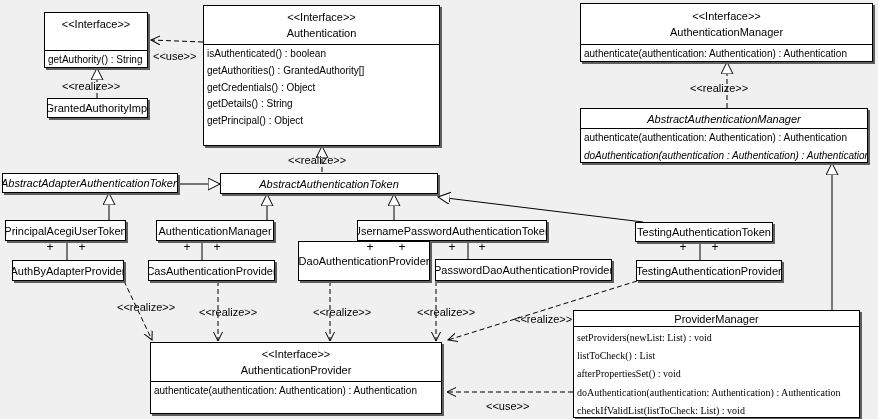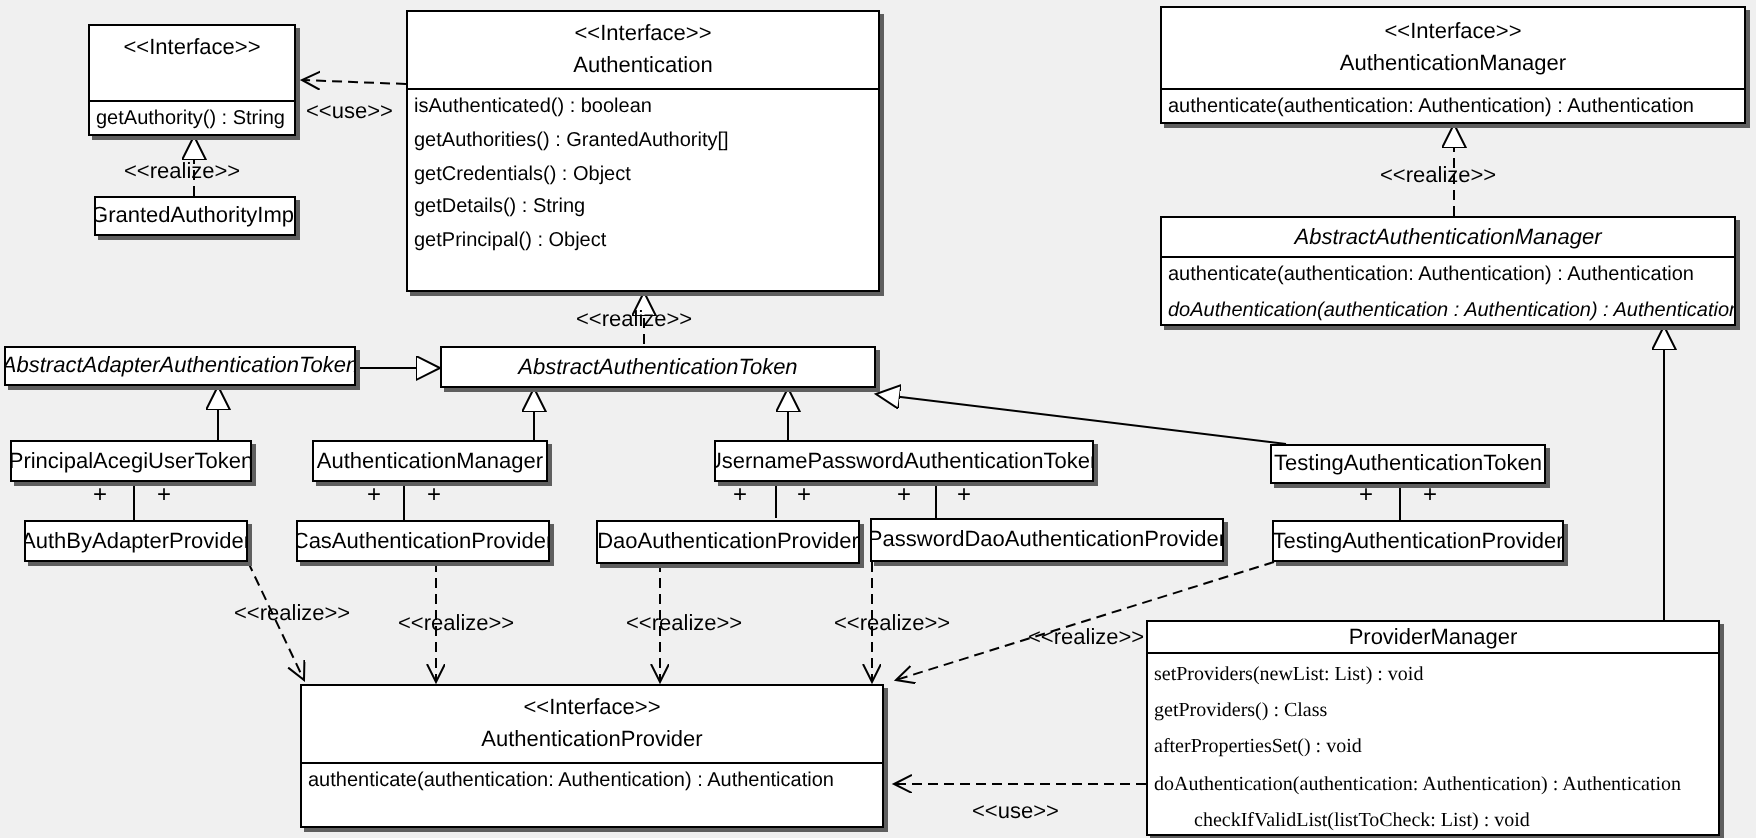--- a/index.html
+++ b/index.html
@@ -149,21 +149,21 @@
 </div>
 
 <div class="box single" style="left:12px;top:260px;width:112px;height:21px;">
   <span>AuthByAdapterProvider</span>
 </div>
 
 <div class="box single" style="left:148px;top:260px;width:127px;height:21px;">
   <span>CasAuthenticationProvider</span>
 </div>
 
-<div class="box single" style="left:298px;top:260px;width:132px;height:22px;">
+<div class="box single" style="left:298px;top:241px;width:132px;height:40px;">
   <span>DaoAuthenticationProvider</span>
 </div>
 
 <div class="box single" style="left:435px;top:259px;width:177px;height:22px;">
   <span>PasswordDaoAuthenticationProvider</span>
 </div>
 
 <div class="box single" style="left:636px;top:260px;width:146px;height:21px;">
   <span>TestingAuthenticationProvider</span>
 </div>
@@ -177,24 +177,24 @@
     <div class="m" style="line-height:17px;">authenticate(authentication: Authentication) : Authentication</div>
   </div>
 </div>
 
 <div class="box" style="left:573px;top:310px;width:287px;height:108px;">
   <div class="hdr single" style="height:15px;display:flex;align-items:center;justify-content:center;">
     <span>ProviderManager</span>
   </div>
   <div class="methods" style="padding-top:2px;font-family:Liberation Serif, serif;">
     <div class="m" style="line-height:18.2px;">setProviders(newList: List) : void</div>
-    <div class="m" style="line-height:18.2px;">getProviders() : Class</div>
+    <div class="m" style="line-height:18.2px;">listToCheck() : List</div>
     <div class="m" style="line-height:18.2px;">afterPropertiesSet() : void</div>
     <div class="m" style="line-height:18.2px;">doAuthentication(authentication: Authentication) : Authentication</div>
-    <div class="m" style="line-height:18.2px;margin-left:20px;">checkIfValidList(listToCheck: List) : void</div>
+    <div class="m" style="line-height:18.2px;">checkIfValidList(listToCheck: List) : void</div>
   </div>
 </div>
 
 <span class="edge-label" style="left:153px;top:50px;">&lt;&lt;use&gt;&gt;</span>
 <span class="edge-label" style="left:62px;top:80px;">&lt;&lt;realize&gt;&gt;</span>
 <span class="edge-label" style="left:690px;top:82px;">&lt;&lt;realize&gt;&gt;</span>
 <span class="edge-label" style="left:288px;top:154px;">&lt;&lt;realize&gt;&gt;</span>
 <span class="edge-label" style="left:117px;top:301px;">&lt;&lt;realize&gt;&gt;</span>
 <span class="edge-label" style="left:199px;top:306px;">&lt;&lt;realize&gt;&gt;</span>
 <span class="edge-label" style="left:313px;top:306px;">&lt;&lt;realize&gt;&gt;</span>

